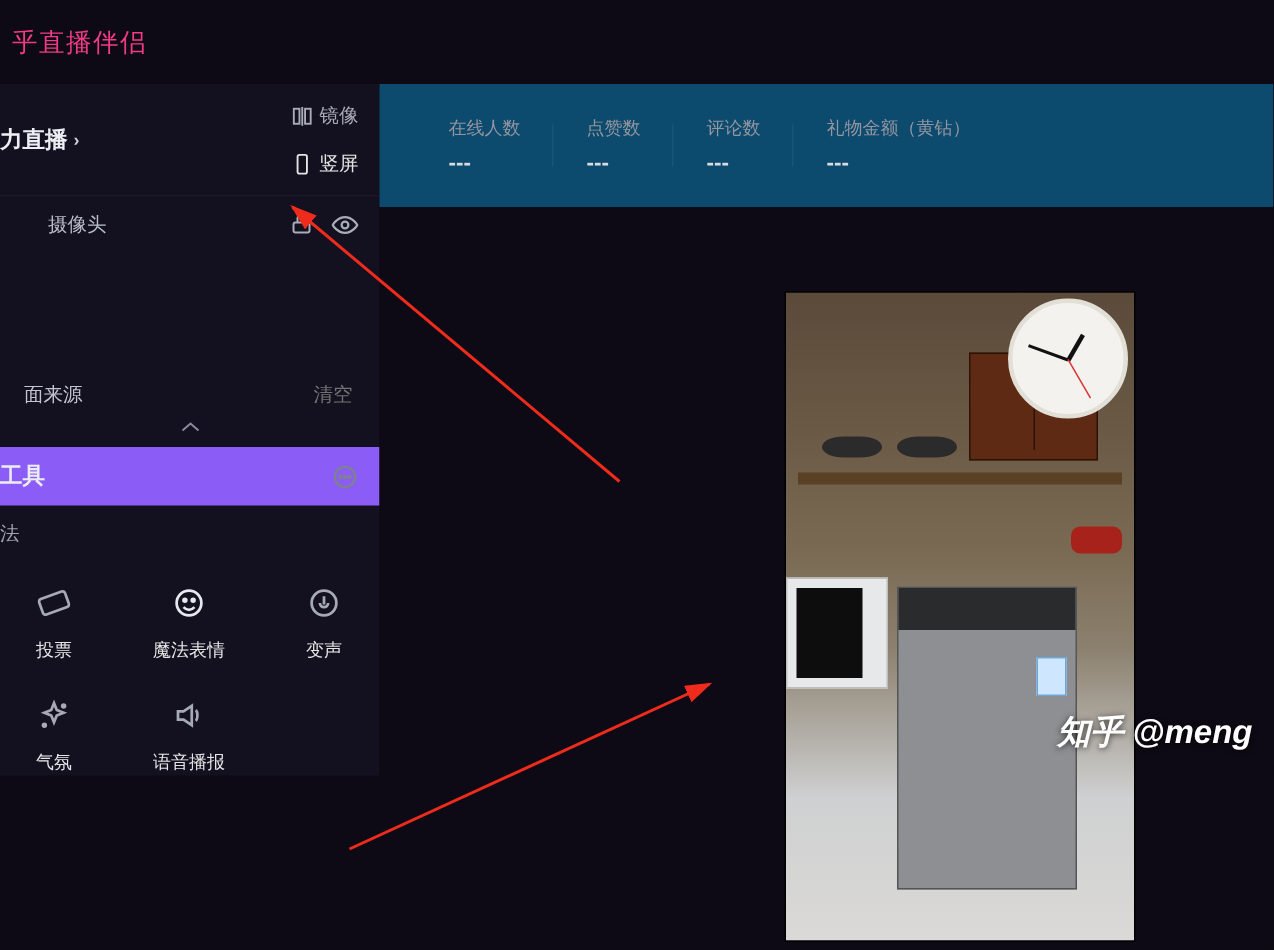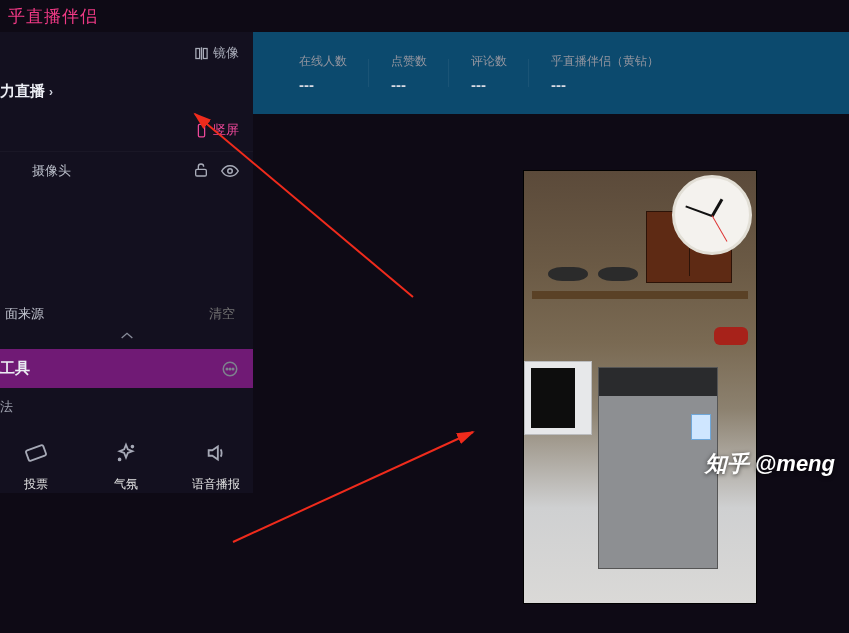--- a/index.html
+++ b/index.html
@@ -1,34 +1,34 @@
 <!DOCTYPE html>
 <html><head>
 <meta charset="utf-8">
 <style>
 html,body{margin:0;padding:0;width:849px;height:633px;background:#0e0a15;font-family:"PingFang SC","Microsoft YaHei",Arial,sans-serif;color:#cfd2dc;overflow:hidden;}
-.titlebar{height:32px;display:flex;align-items:center;padding:0 8px;}
+.titlebar{height:56px;display:flex;align-items:center;padding:0 8px;}
 .titlebar .title{color:#f23a86;font-size:17px;font-weight:500;letter-spacing:1px;}
 .main{display:flex;height:461px;border-radius:32px;}
 .sidebar{width:253px;background:#13101f;display:flex;flex-direction:column;}
 .section-header{display:flex;align-items:center;justify-content:space-between;padding:12px 14px 12px 0;border-bottom:1px solid rgba(255,255,255,.03);}
 .section-title{display:flex;align-items:center;color:#eceef4;font-size:15px;font-weight:600;cursor:pointer;}
 .section-title .chev{margin-left:4px;font-size:12px;color:#cfd2dc;}
 .icon-btns{display:flex;align-items:center;gap:14px;flex-direction:column;}
 .icon-btn{display:flex;align-items:center;color:#a9acb9;font-size:13px;cursor:pointer;}
-.icon-btn.accent{color:#ec4899;margin-top:45px;}
+.icon-btn.accent{color:#e5e5e5;}
 .icon-btn svg{width:15px;height:15px;}
 .icon-btn .lbl{margin-left:4px;}
 .camera-row{display:flex;align-items:center;justify-content:space-between;padding:10px 14px 10px 0;color:#b9bdc8;font-size:13px;margin-left:32px;}
 .camera-row .cam-icons{display:flex;gap:12px;}
 .spacer-flex{flex:1 0 auto;}
-.source-row{display:flex;align-items:center;justify-content:space-between;padding:10px 18px 8px 5px;color:#c2c5d0;font-size:13px;}
+.source-row{display:flex;align-items:center;justify-content:space-between;padding:10px 18px 8px 16px;color:#c2c5d0;font-size:13px;}
 .source-row .clear{color:#737373;cursor:pointer;}
 .collapse-arrow{height:18px;display:flex;justify-content:center;color:#888c9a;font-size:12px;cursor:pointer;}
-.tools-header{display:flex;align-items:center;justify-content:space-between;padding:10px 14px 10px 0;background:#701a75;}
+.tools-header{display:flex;align-items:center;justify-content:space-between;padding:10px 14px 10px 0;background:#8b5cf6;}
 .tools-header .tt{color:#eaecf2;font-size:15px;font-weight:600;}
 .play-row{padding:10px 0 10px 0;color:#9fa2af;font-size:13px;}
 .tool-grid{display:flex;gap:18px;padding:10px 0 0 0;flex-wrap:wrap;}
 .tool-col{width:72px;display:flex;flex-direction:column;align-items:center;gap:6px;cursor:pointer;}
 .tool-col .ic{width:34px;height:34px;border-radius:50%;display:flex;align-items:center;justify-content:center;color:#a6a9b6;}
 .tool-col .ic svg{width:22px;height:22px;}
 .tool-col.hot .ic{color:#e6e8ef;}
 .tool-col .lbl{color:#e5e5e5;font-size:12px;}
 .content{flex:1;position:relative;background:#0e0a15;}
 .stats-bar{position:absolute;top:0;left:0;right:0;height:82px;background:#0c4a6e;display:flex;align-items:center;padding:0 24px;gap:0;}
@@ -131,20 +131,41 @@
 
     <div class="tool-grid">
       <div class="tool-col">
         <div class="ic">
             <svg viewBox="0 0 24 24" fill="none" stroke="currentColor" stroke-width="2">
               <rect x="2" y="6" width="20" height="12" rx="2" transform="rotate(-20 12 12)"></rect>
             </svg>
           </div>
         <span class="lbl">投票</span>
       </div>
+      <div class="tool-col hot">
+        <div class="ic">
+            <svg viewBox="0 0 24 24" fill="none" stroke="currentColor" stroke-width="2">
+              <circle cx="12" cy="12" r="9"></circle>
+              <circle cx="9" cy="10" r="1" fill="currentColor"></circle>
+              <circle cx="15" cy="10" r="1" fill="currentColor"></circle>
+              <path d="M8 15c1.3 1.3 2.7 2 4 2s2.7-.7 4-2"></path>
+            </svg>
+          </div>
+        <span class="lbl">魔法表情</span>
+      </div>
+      <div class="tool-col">
+        <div class="ic">
+            <svg viewBox="0 0 24 24" fill="none" stroke="currentColor" stroke-width="2">
+              <circle cx="12" cy="12" r="9"></circle>
+              <path d="M12 7v6"></path>
+              <path d="M9 12a3 3 0 0 0 6 0"></path>
+            </svg>
+          </div>
+        <span class="lbl">变声</span>
+      </div>
       <div class="tool-col">
         <div class="ic">
             <svg viewBox="0 0 24 24" fill="none" stroke="currentColor" stroke-width="2">
               <path d="M12 3l2 5 5 2-5 2-2 5-2-5-5-2 5-2z"></path>
               <circle cx="19" cy="5" r="1" fill="currentColor"></circle>
               <circle cx="5" cy="19" r="1" fill="currentColor"></circle>
             </svg>
           </div>
         <span class="lbl">气氛</span>
       </div>
@@ -168,21 +189,21 @@
       </div>
       <div class="stat">
         <span class="sl">点赞数</span>
         <span class="sv">---</span>
       </div>
       <div class="stat">
         <span class="sl">评论数</span>
         <span class="sv">---</span>
       </div>
       <div class="stat">
-        <span class="sl">乎直播伴侣（黄钻）</span>
+        <span class="sl">礼物金额（黄钻）</span>
         <span class="sv">---</span>
       </div>
     </div>
 
     <div class="preview">
       <div class="cab"></div>
       <div class="pan p1"></div>
         <div class="pan p2"></div>
       <div class="shelf"></div>
       <div class="redpan"></div>

